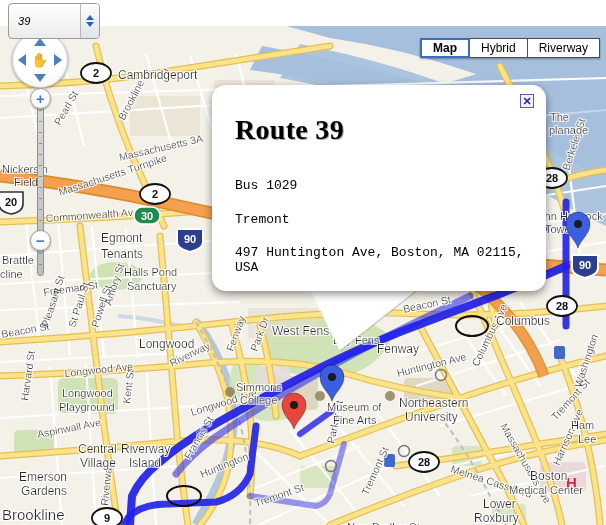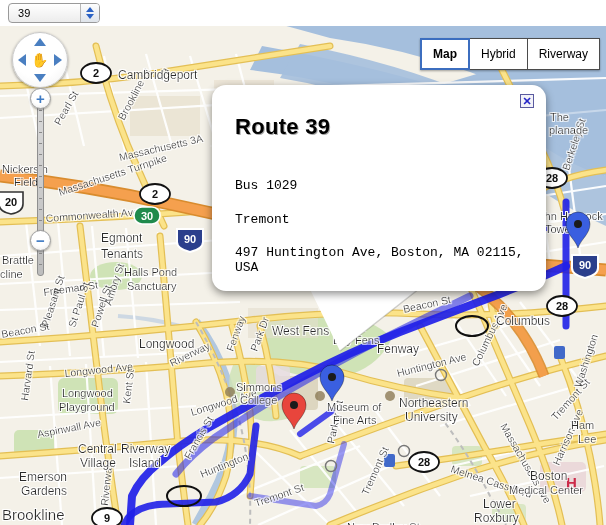--- a/index.html
+++ b/index.html
@@ -19,26 +19,26 @@
 
   
   .chrome-bar {
     position: absolute; left: 0; top: 0;
     width: 606px; height: 26px;
     background: #ffffff;
     z-index: 60;
   }
   .stepper-combo {
     position: absolute; left: 8px; top: 3px;
-    width: 92px; height: 20px;
+    width: 92px; height: 36px;
     border: 1px solid #9a9a9a;
     border-radius: 4px;
     background: linear-gradient(#ffffff, #ececec);
     box-shadow: 0 1px 0 rgba(255,255,255,.8) inset;
-    display: flex; align-items: stretch;
+    display: flex; align-items: stretch; font-style: italic;
   }
   .stepper-value {
     flex: 1;
     display: flex; align-items: center;
     padding-left: 9px;
     font-size: 11px; color: #000;
     font-family: "Liberation Sans", sans-serif;
     letter-spacing: .2px;
   }
   .stepper-arrows {
@@ -68,21 +68,21 @@
   .map svg { position: absolute; left: 0; top: 0; display: block; }
 
   
   .maptype {
     position: absolute; right: 6px; top: 12px;
     display: flex;
     z-index: 40;
     box-shadow: 0 1px 2px rgba(0,0,0,.35);
   }
   .mt-btn {
-    height: 32px;
+    height: 20px;
     padding: 0 11px;
     background: #fff;
     border: 1px solid #4b4b4b;
     border-left-width: 0;
     display: flex; align-items: center; justify-content: center;
     font-size: 12px; color: #000;
     font-family: "Liberation Sans", sans-serif;
     white-space: nowrap;
     cursor: pointer;
   }
@@ -188,23 +188,23 @@
     border: 1px solid #5a5aa0;
     background: #f2f2f8;
     display: flex; align-items: center; justify-content: center;
     font-size: 11px; line-height: 1; font-weight: bold;
     color: #2626c8;
     font-family: "Liberation Sans", sans-serif;
     cursor: pointer;
   }
   .iw-title {
     position: absolute; left: 23px; top: 29px;
-    font-family: Liberation Sans, sans-serif;
+    font-family: Liberation Serif, serif;
     font-weight: bold;
-    font-size: 22px;
+    font-size: 28px;
     color: #000;
     text-shadow: 1px 1px 0 rgba(0,0,0,.35);
     letter-spacing: .3px;
   }
   .iw-line {
     position: absolute; left: 23px;
     font-family: Liberation Mono, monospace;
     font-size: 13px;
     color: #000000;
   }

